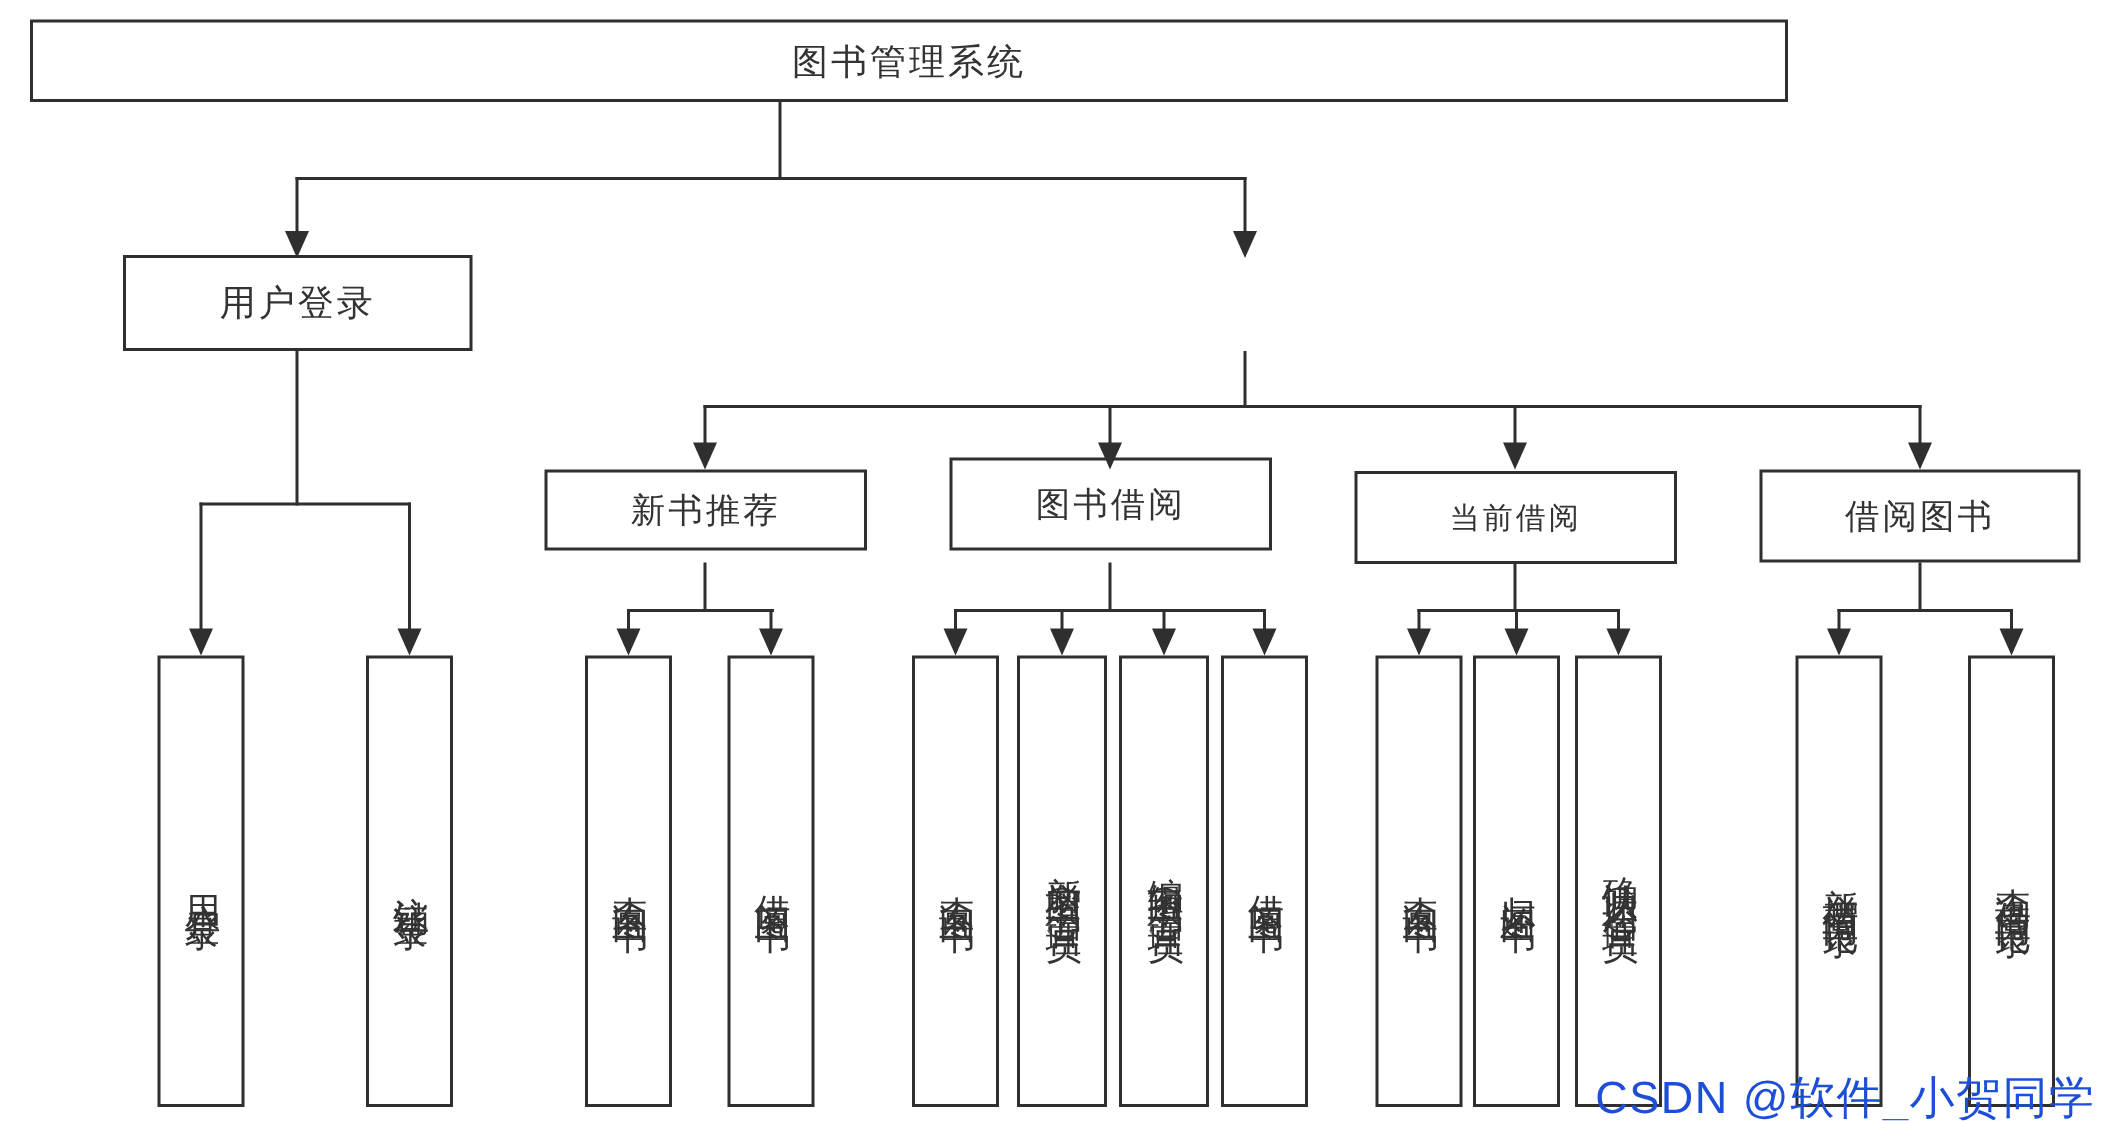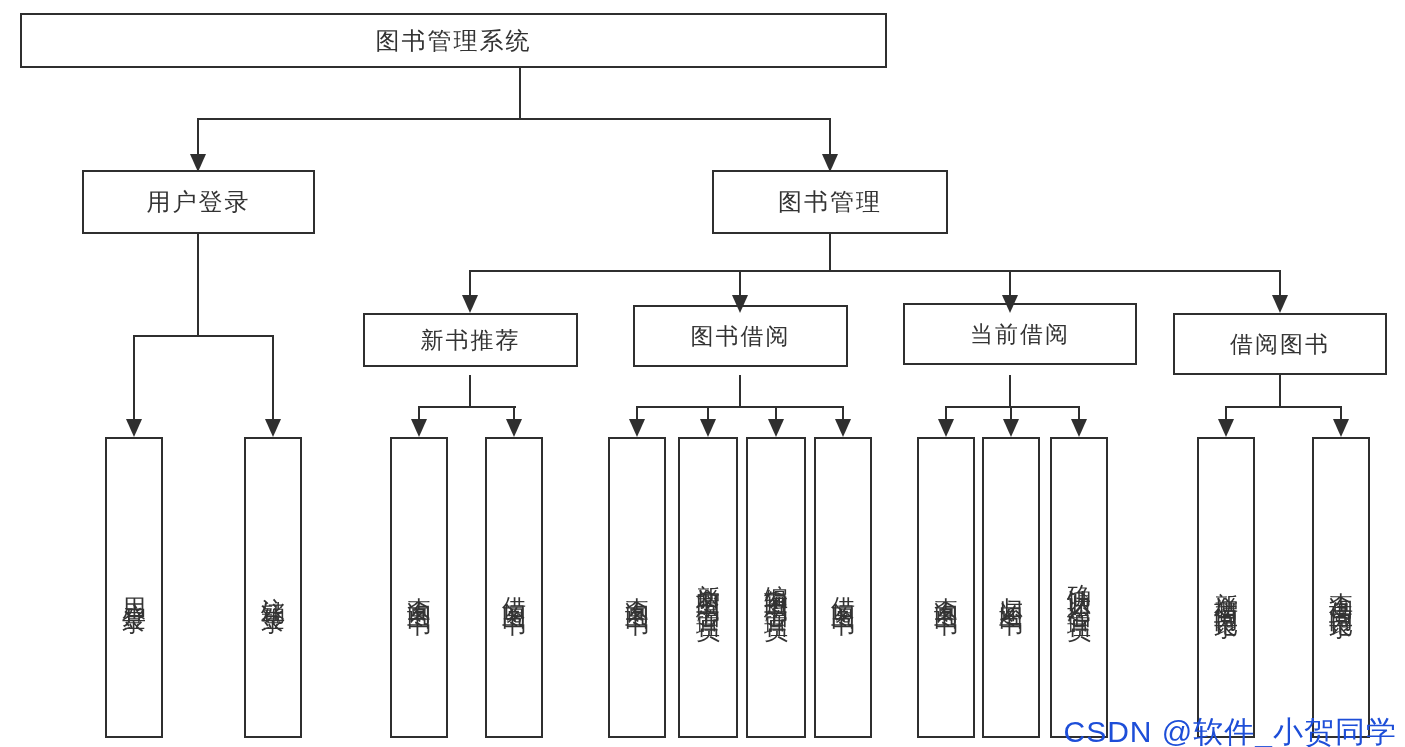--- a/index.html
+++ b/index.html
@@ -52,38 +52,35 @@
     color:#1d4ed8;
     letter-spacing:1px;
     z-index:5;
   }
 </style>
 </head>
 <body>
 
 <div class="canvas">
 
-  <div class="node" style="left:20px;top:13px;width:867px;height:55px">
+  <div class="node" style="left:20px;top:13px;width:1172px;height:55px">
     <span>图书管理系统</span>
   </div>
 
   <div class="node" style="left:82px;top:170px;width:233px;height:64px">
     <span>用户登录</span>
-  </div>
-  <div class="node" style="left:712px;top:170px;width:236px;height:64px">
-    <span>图书管理</span>
   </div>
 
   <div class="node" style="left:363px;top:313px;width:215px;height:54px;font-size:23px">
     <span>新书推荐</span>
   </div>
   <div class="node" style="left:633px;top:305px;width:215px;height:62px;font-size:23px">
     <span>图书借阅</span>
   </div>
-  <div class="node" style="left:903px;top:303px;width:234px;height:62px;font-size:23px">
+  <div class="node" style="left:903px;top:314px;width:215px;height:62px;font-size:20px">
     <span>当前借阅</span>
   </div>
   <div class="node" style="left:1173px;top:313px;width:214px;height:62px;font-size:23px">
     <span>借阅图书</span>
   </div>
 
   <div class="vnode" style="left:105px;width:58px">
     <span>用户登录</span>
   </div>
   <div class="vnode" style="left:244px;width:58px">

